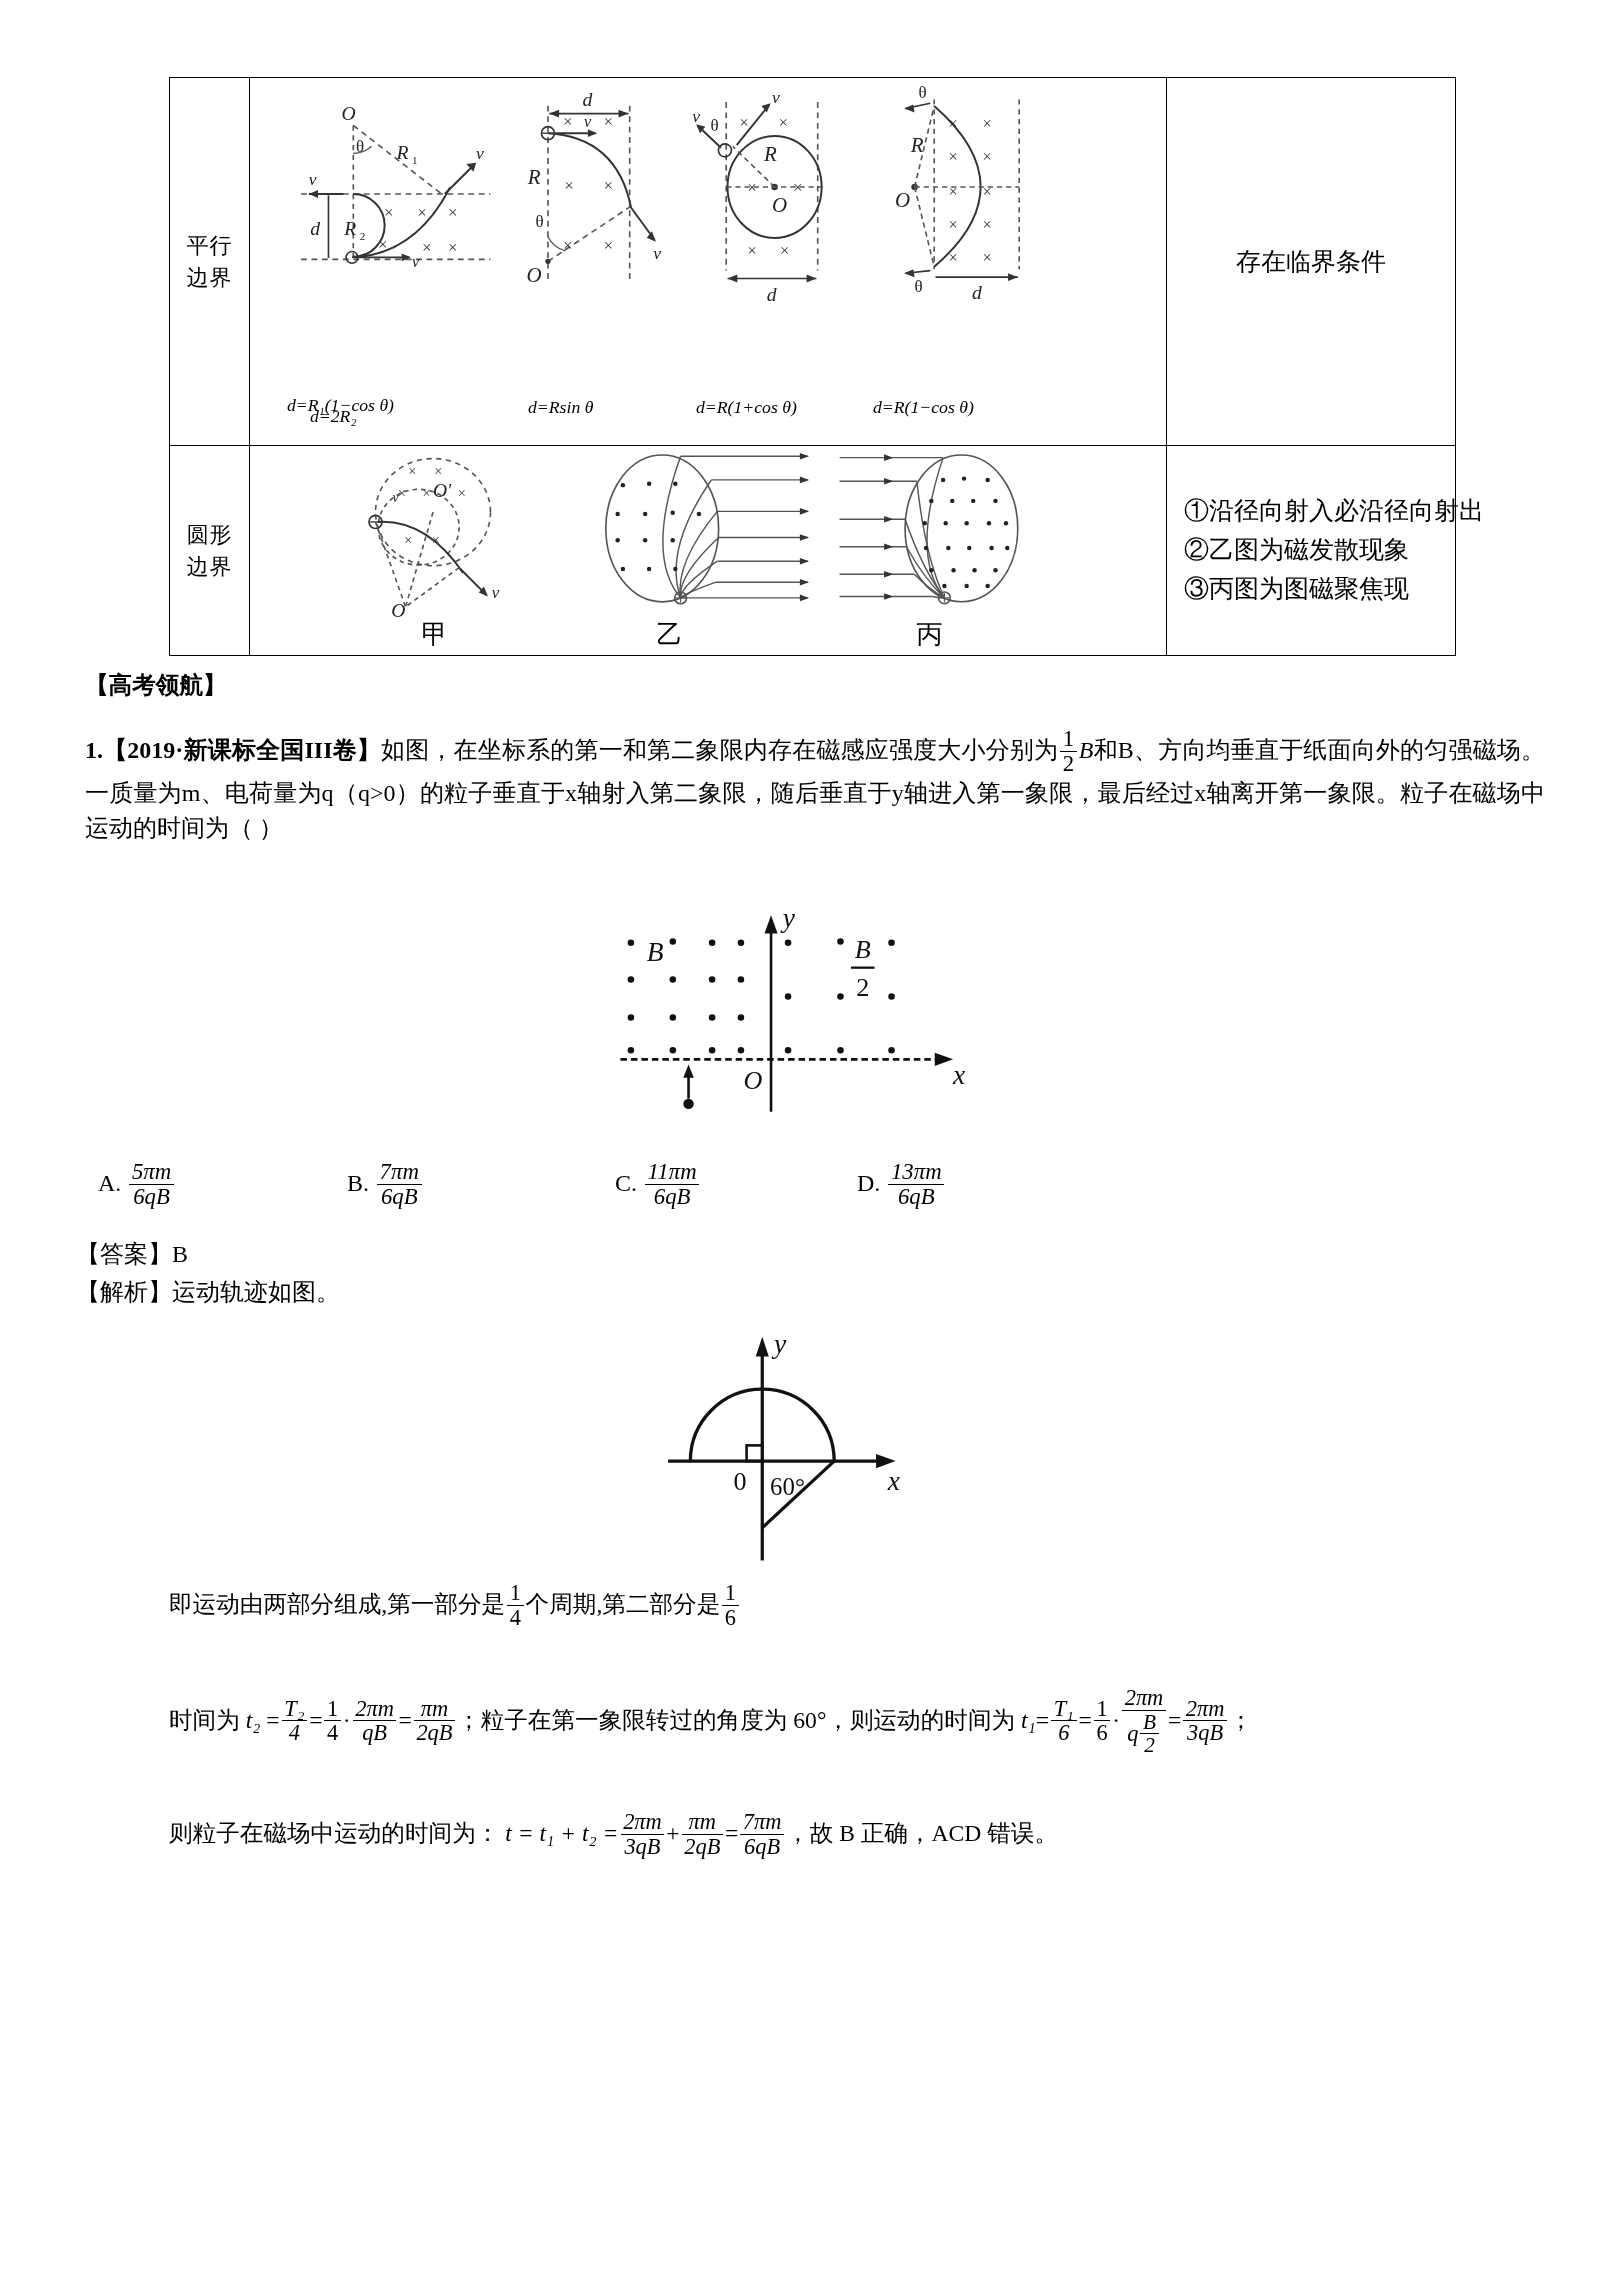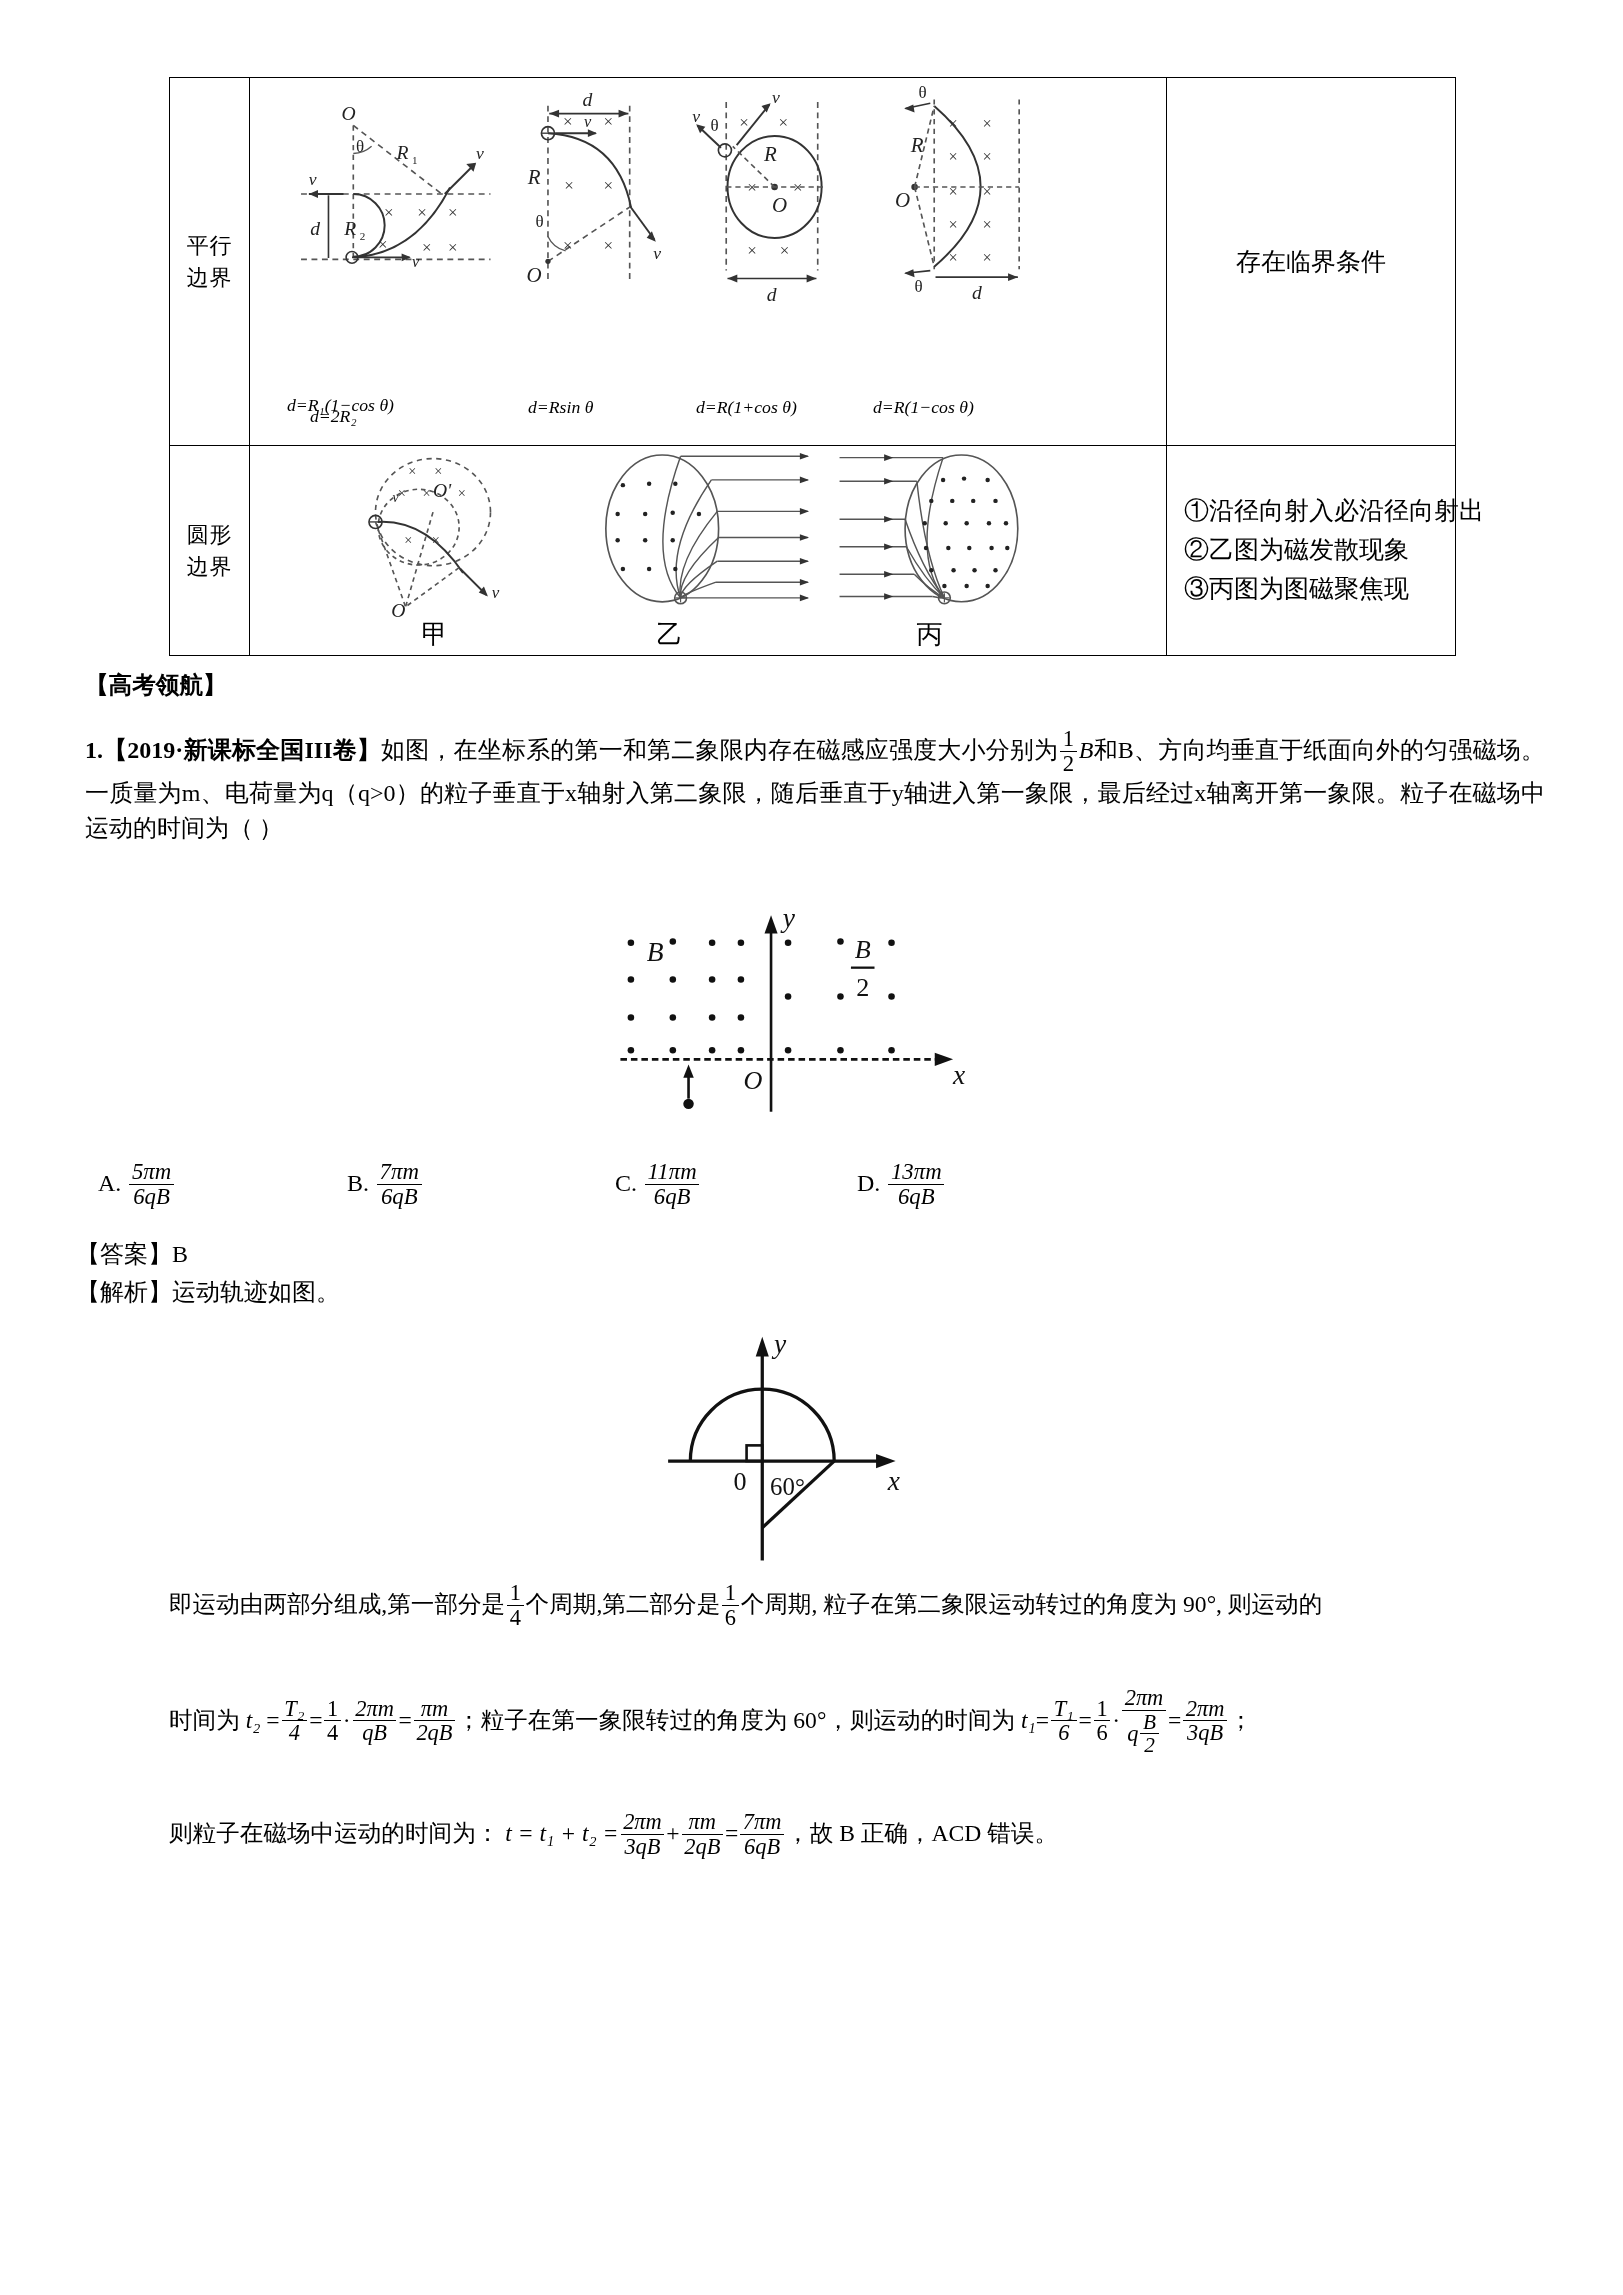--- a/index.html
+++ b/index.html
@@ -665,21 +665,21 @@
 
       <rect x="120" y="204" width="24" height="24" fill="none" stroke="#111" stroke-width="4"></rect>
 
       <line x1="144" y1="330" x2="254" y2="228" stroke="#111" stroke-width="5"></line>
 
       <text x="156" y="280" font-family="Liberation Serif, serif" font-size="38" fill="#111">60°</text>
     </svg>
   </div>
 
   <div class="sol" style="top:1581px;">
-    <span>即运动由两部分组成,第一部分是</span><span class="frac up"><span class="num">1</span><span class="den">4</span></span><span>个周期,第二部分是</span><span class="frac up"><span class="num">1</span><span class="den">6</span></span><span>个周期, 粒子在第二象限运动转过的角度为 90°, 则运动的</span>
+    <span>即运动由两部分组成,第一部分是</span><span class="frac up"><span class="num">1</span><span class="den">4</span></span><span>个周期,第二部分是</span><span class="frac up"><span class="num">1</span><span class="den">6</span></span>
   </div>
 
   <div class="sol" style="top:1686px;">
     <span>时间为</span>
     <span class="it">t₂</span>
     <span>=</span><span class="frac"><span class="num">T₂</span><span class="den">4</span></span><span>=</span><span class="frac up"><span class="num">1</span><span class="den">4</span></span><span>·</span><span class="frac"><span class="num">2πm</span><span class="den">qB</span></span><span>=</span><span class="frac"><span class="num">πm</span><span class="den">2qB</span></span><span>；粒子在第一象限转过的角度为 60°，则运动的时间为</span>
     <span class="it">t₁</span><span>=</span><span class="frac"><span class="num">T₁</span><span class="den">6</span></span><span>=</span><span class="frac up"><span class="num">1</span><span class="den">6</span></span><span>·</span><span class="frac"><span class="num">2πm</span><span class="den"><span class="it">q</span><span class="frac"><span class="num">B</span><span class="den">2</span></span></span></span><span>=</span><span class="frac"><span class="num">2πm</span><span class="den">3qB</span></span><span>；</span>
   </div>
 
   <div class="sol" style="top:1810px;">

